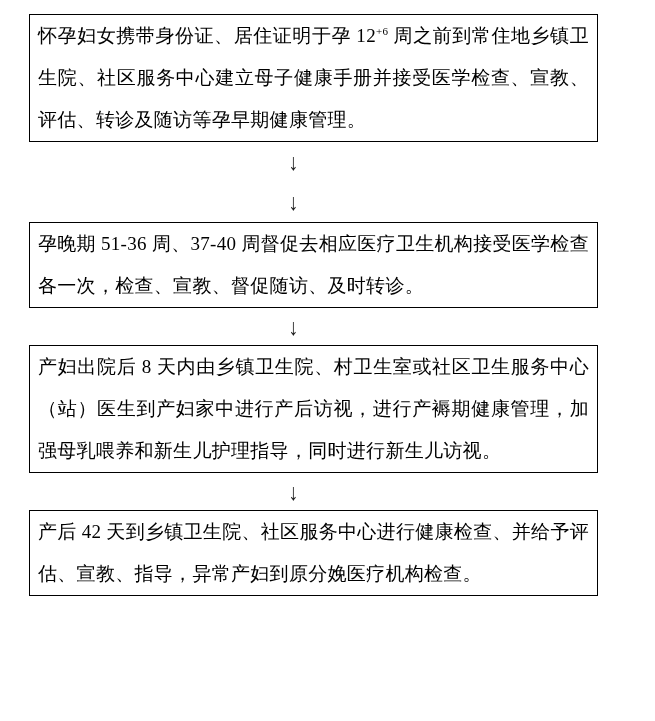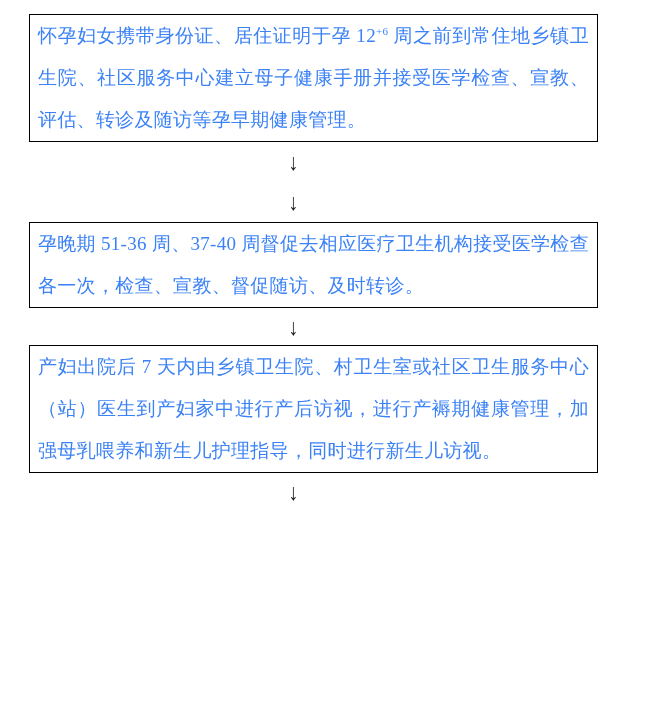--- a/index.html
+++ b/index.html
@@ -20,21 +20,21 @@
   }
   .flow-box {
     border: 1px solid #000000;
     background: #ffffff;
     padding: 0 8px;
   }
   .flow-box p {
     margin: 0;
     font-size: 19px;
     line-height: 42px;
-    color: #3b82f6;
+    color: #000000;
     text-align: justify;
     text-justify: inter-character;
     letter-spacing: 0.3px;
   }
   .flow-box sup {
     font-size: 11px;
     line-height: 0;
     vertical-align: super;
   }
   .arrow-row {
@@ -72,21 +72,24 @@
 
   <div class="flow-box">
     <p>孕晚期 51-36 周、37-40 周督促去相应医疗卫生机构接受医学检查各一次，检查、宣教、督促随访、及时转诊。</p>
   </div>
 
   <div class="arrow-row narrow">
     <span class="arrow-glyph">↓</span>
   </div>
 
   <div class="flow-box">
-    <p>产妇出院后 7 天内由乡镇卫生院、村卫生室或社区卫生服务中心（站）医生到产妇家中进行产后访视，进行产褥期健康管理，加强母乳喂养和新生儿护理指导，同时进行新生儿访视。</p>
+    <p>产妇出院后 8 天内由乡镇卫生院、村卫生室或社区卫生服务中心（站）医生到产妇家中进行产后访视，进行产褥期健康管理，加强母乳喂养和新生儿护理指导，同时进行新生儿访视。</p>
   </div>
 
   <div class="arrow-row narrow">
     <span class="arrow-glyph">↓</span>
   </div>
 
+  <div class="flow-box">
+    <p>产后 42 天到乡镇卫生院、社区服务中心进行健康检查、并给予评估、宣教、指导，异常产妇到原分娩医疗机构检查。</p>
+  </div>
 
 </div>
 
 </body></html>

